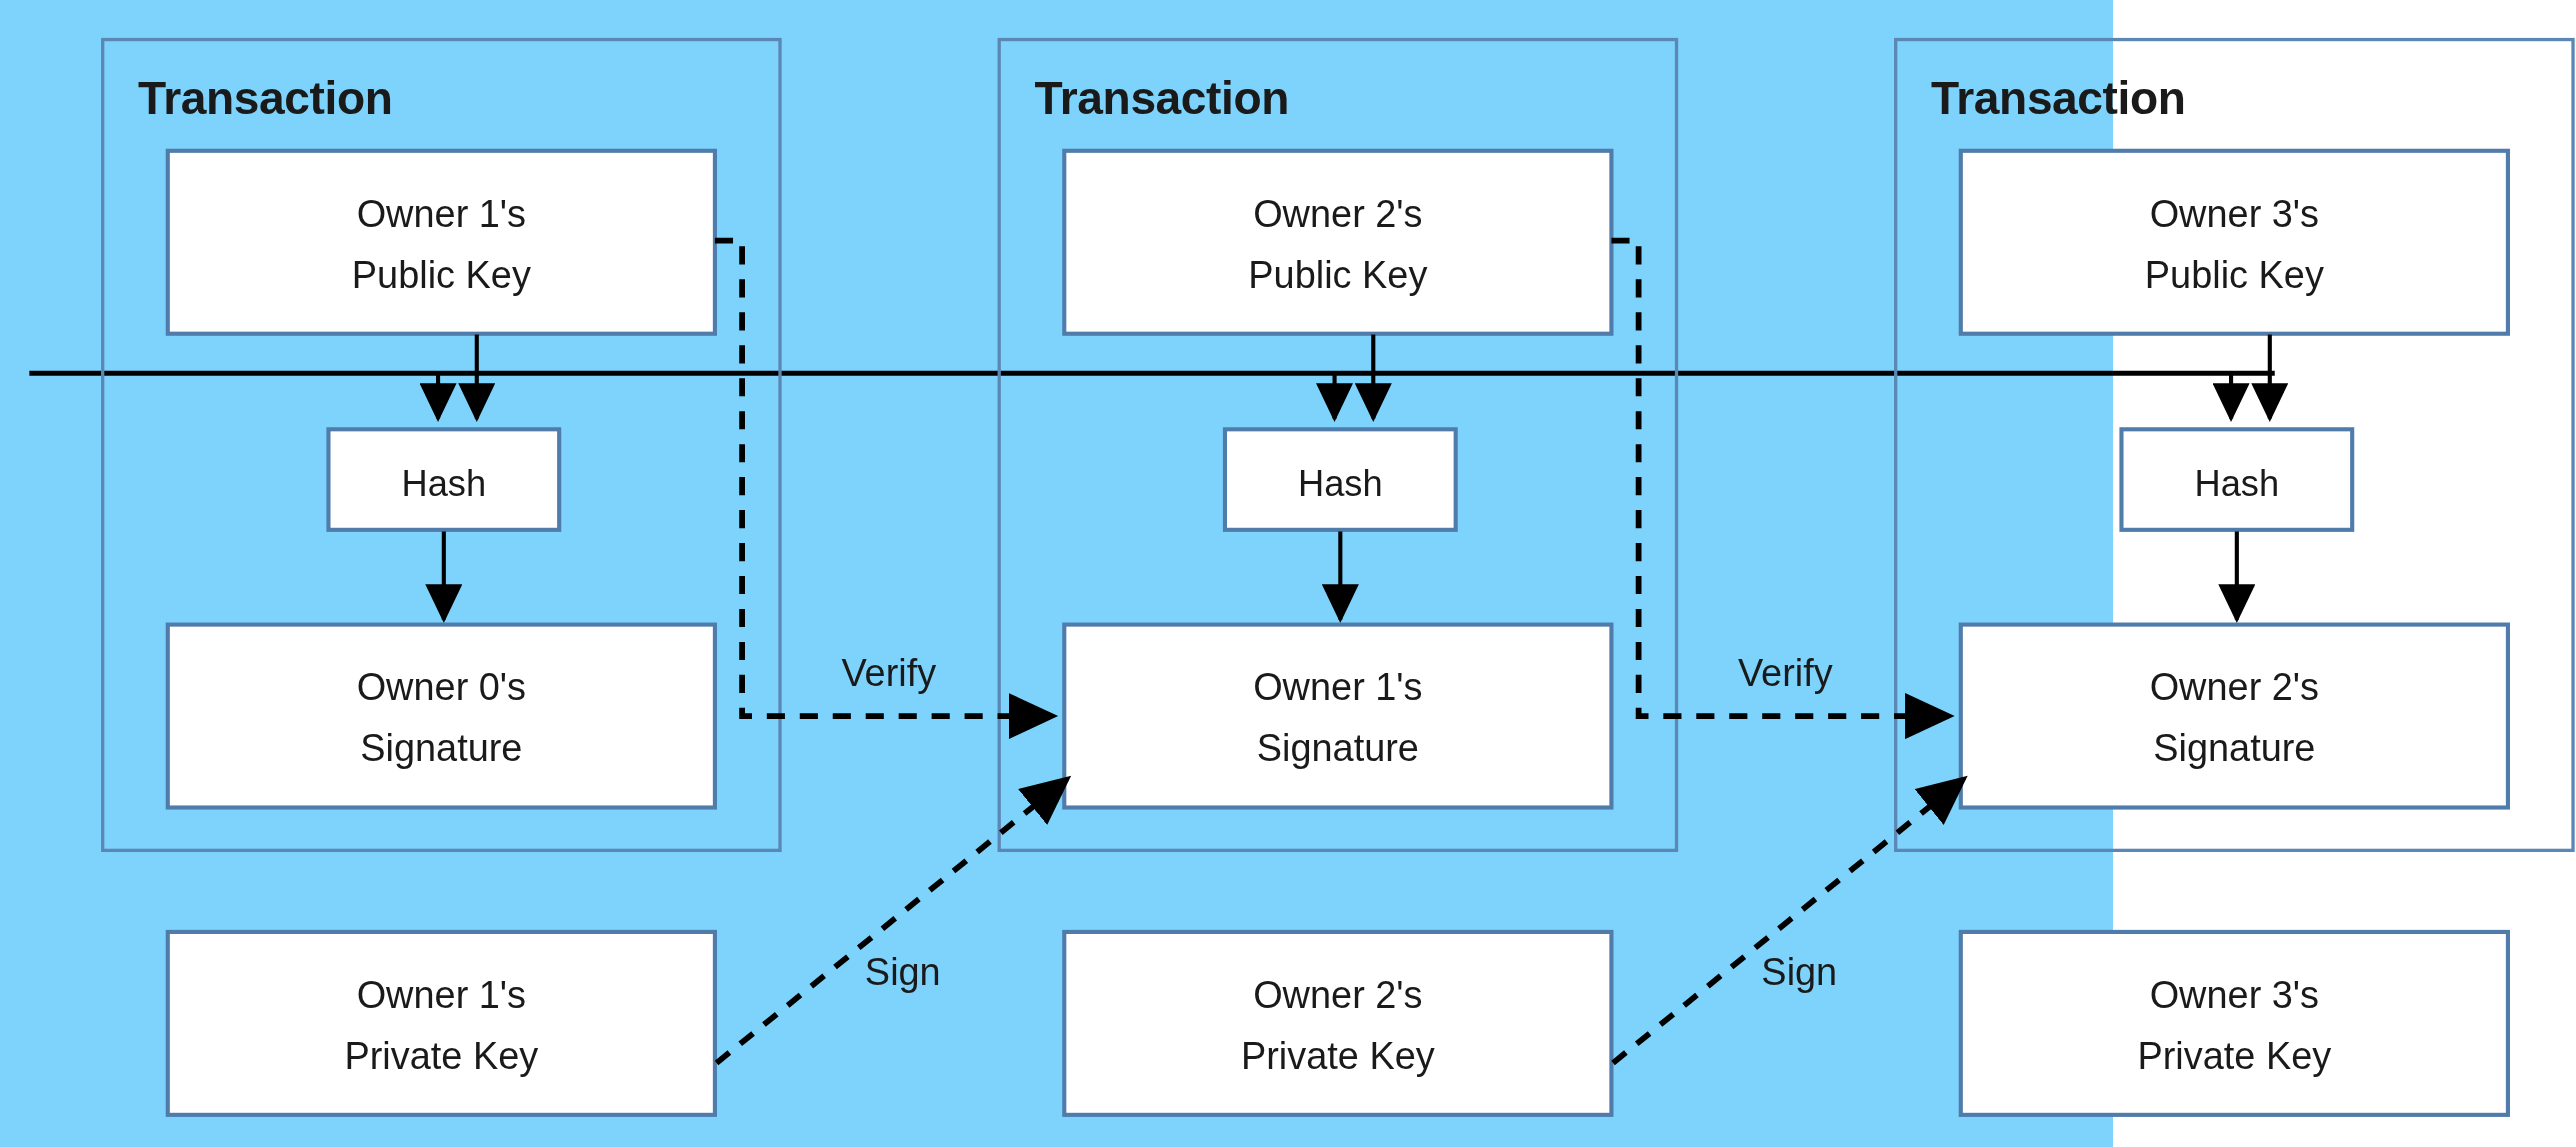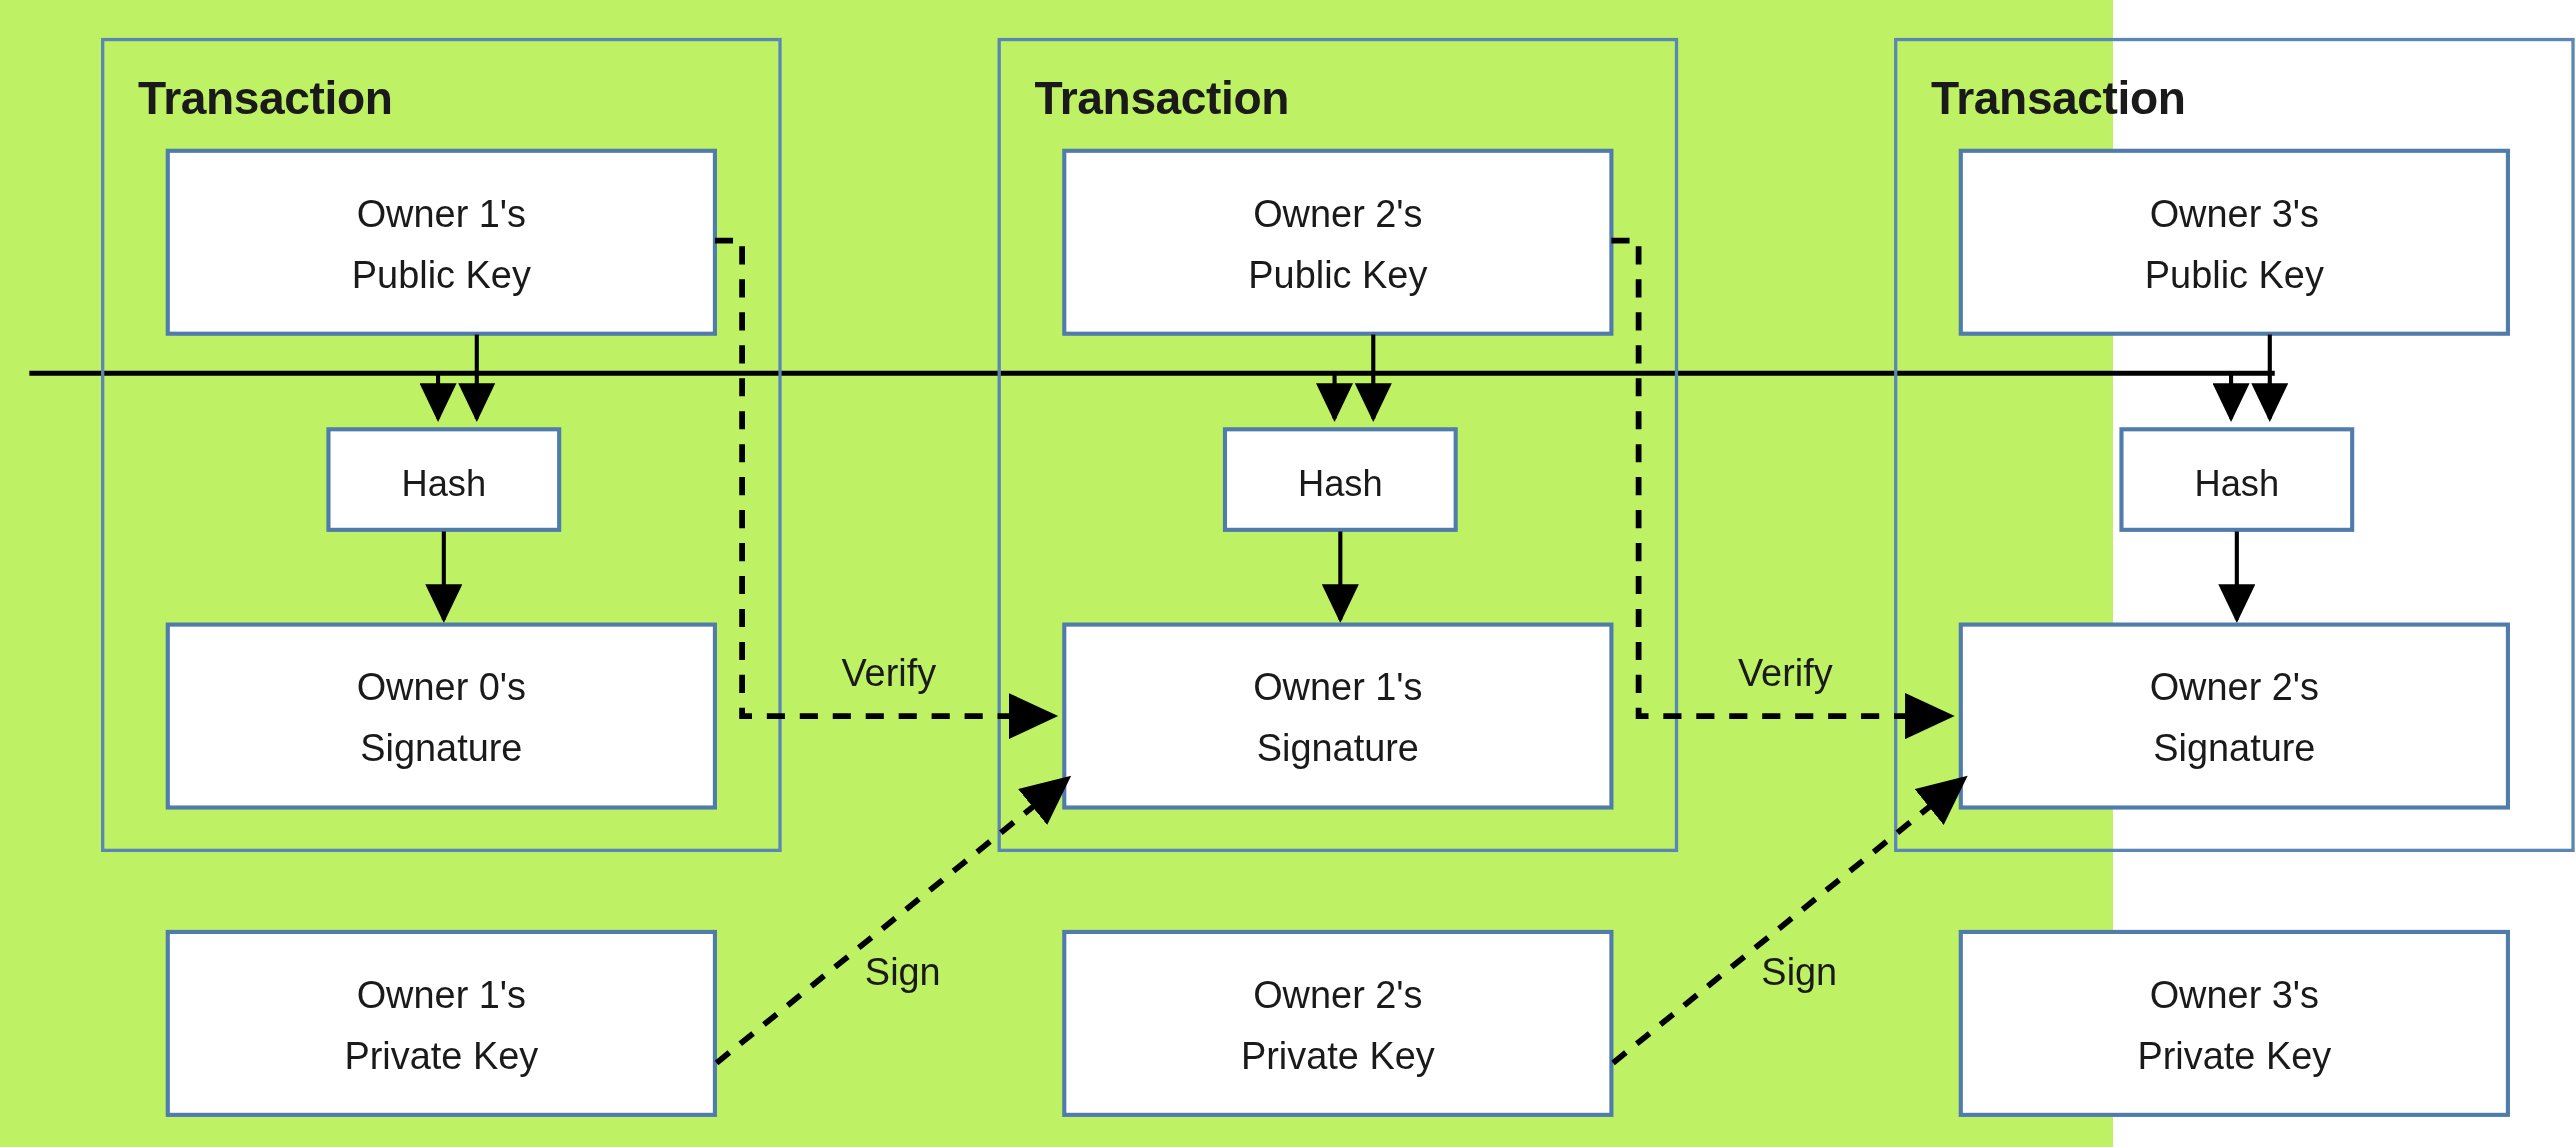--- a/index.html
+++ b/index.html
@@ -10,21 +10,21 @@
   body {
     font-family: "Liberation Sans", sans-serif;
     width: 2576px;
     height: 1147px;
     overflow: hidden;
   }
   #stage {
     position: relative;
     width: 2113px;
     height: 1147px;
-    background: #bef264;
+    background: #7dd3fc;
     text-decoration: underline;
   }
   svg.layer {
     position: absolute;
     top: 0;
     left: 0;
     width: 2576px;
     height: 1147px;
   }
   .tx-frame {

